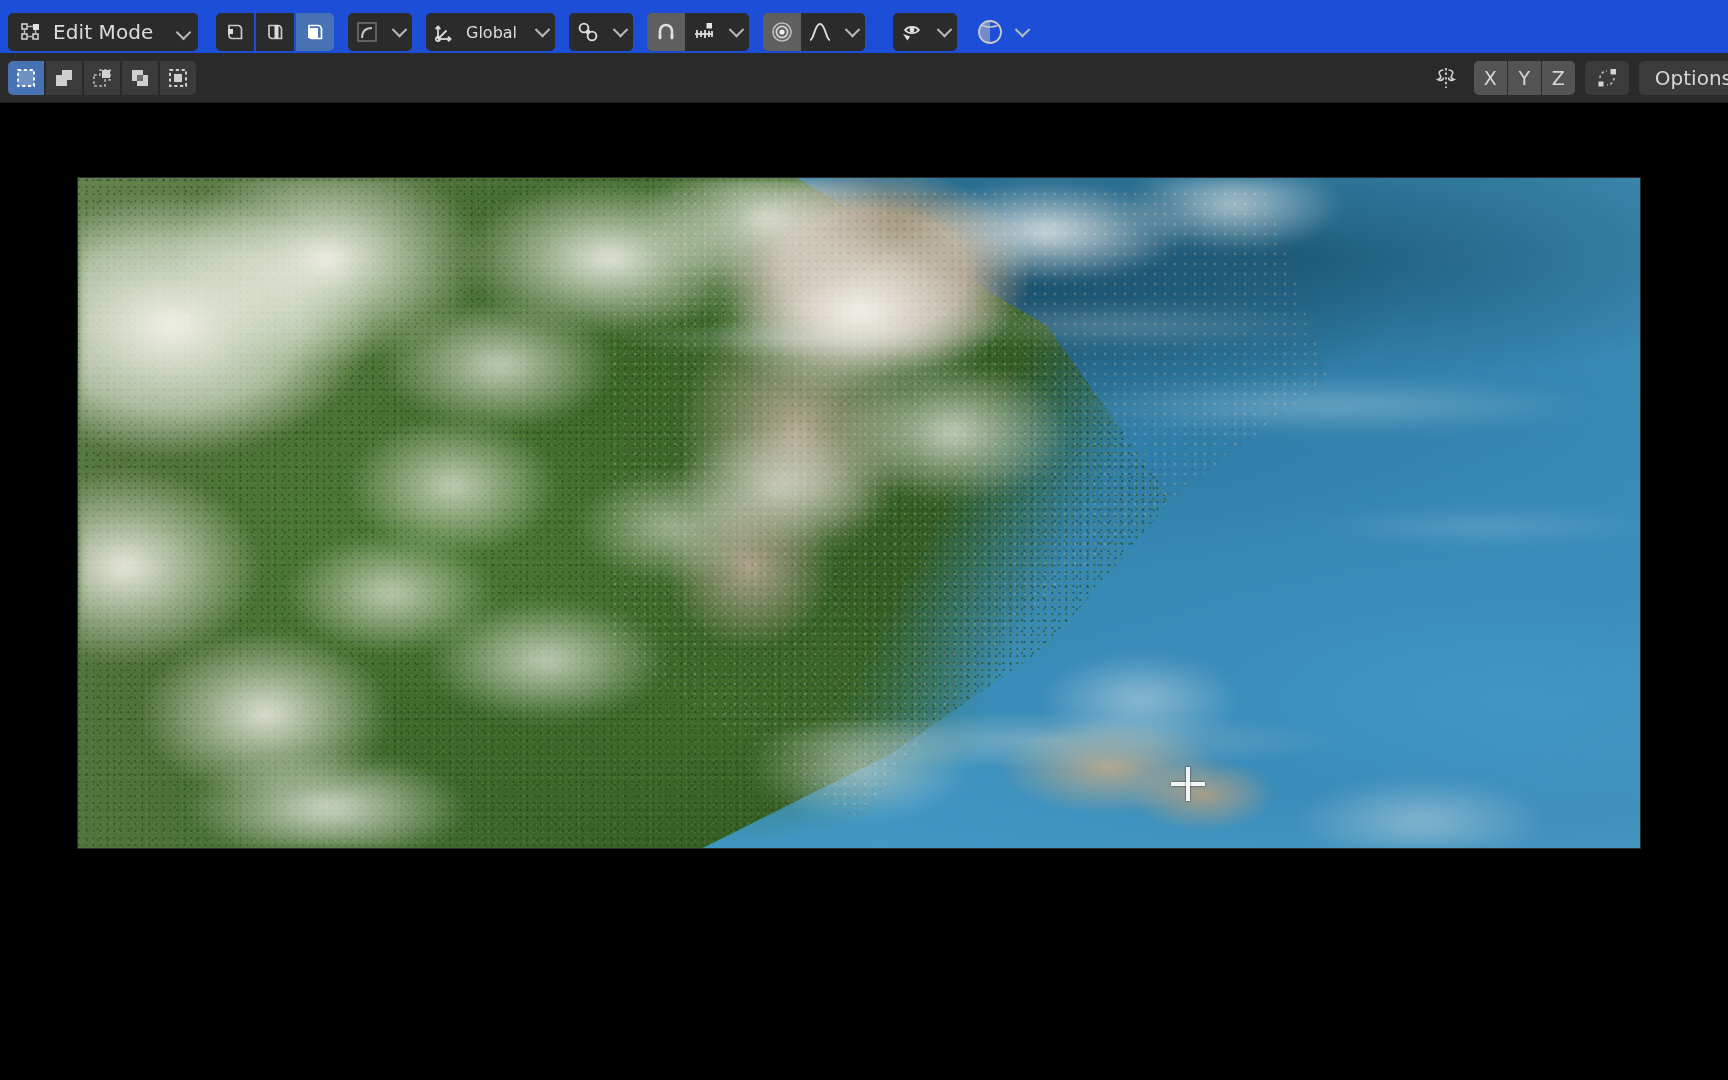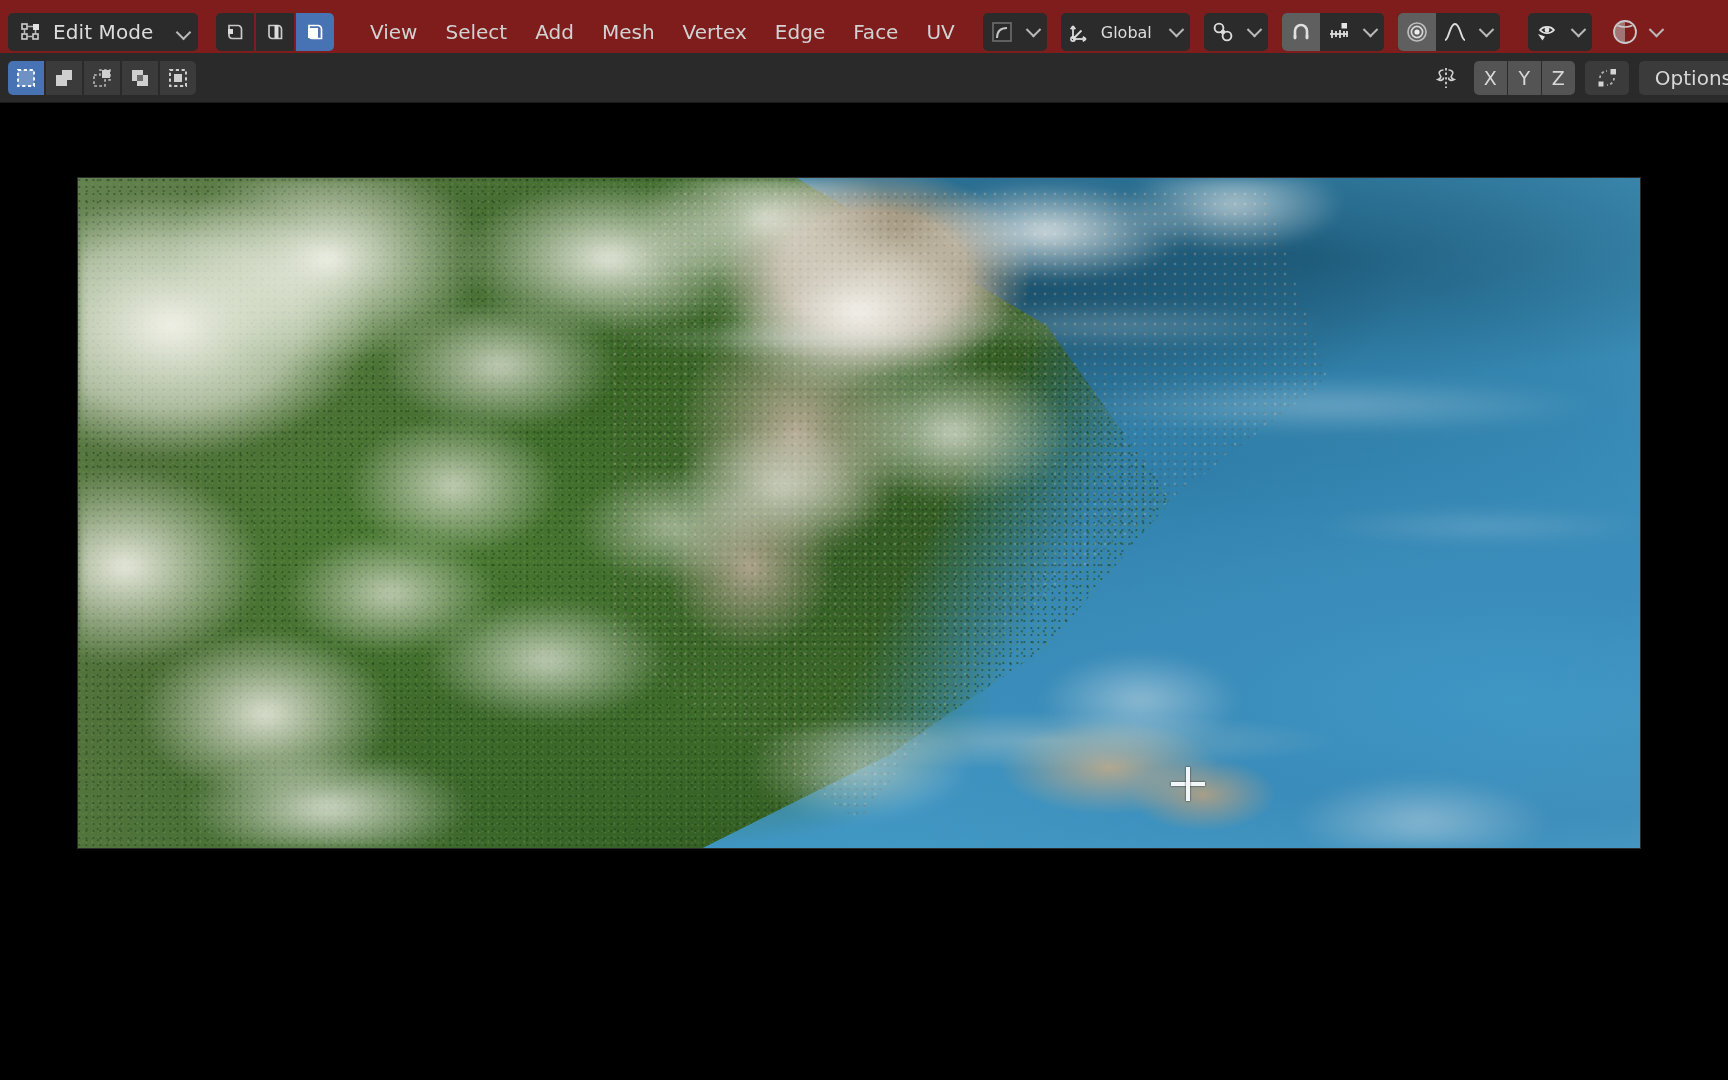--- a/index.html
+++ b/index.html
@@ -14,21 +14,21 @@
   #app {
     position: relative;
     width: 1728px; height: 1080px;
     background: #000000;
   }
 
   
   .header-row-1 {
     position: absolute; left: 0; top: 0;
     width: 1728px; height: 65px;
-    background: #7f1d1d;
+    background: #1d4ed8;
     display: flex; align-items: center;
     padding-left: 8px;
     gap: 0px;
     border-bottom: 1px solid #151515;
   }
   .header-sliver {
     position: absolute; left: 0; top: 0;
     width: 1728px; height: 7px;
     background: #1d1d1d;
   }
@@ -389,30 +389,20 @@
         </svg>
       </div>
       <div class="mode-btn active">
         <svg width="24" height="24" viewBox="0 0 24 24">
           <path d="M6 5.5h9a3.5 3.5 0 0 1 3.5 3.5v9.5H9A3 3 0 0 1 6 15.5z" fill="none" stroke="#ffffff" stroke-width="1.7"></path>
           <rect x="5" y="8" width="10" height="10" fill="#ffffff"></rect>
         </svg>
       </div>
     </div>
 
-    <nav class="menubar">
-      <div class="menu-item">View</div>
-      <div class="menu-item">Select</div>
-      <div class="menu-item">Add</div>
-      <div class="menu-item">Mesh</div>
-      <div class="menu-item">Vertex</div>
-      <div class="menu-item">Edge</div>
-      <div class="menu-item">Face</div>
-      <div class="menu-item">UV</div>
-    </nav>
 
     <div class="sep"></div>
 
     <div class="tb">
       <span class="tb-icon">
         <svg width="26" height="26" viewBox="0 0 26 26">
           <rect x="4" y="4" width="18" height="18" fill="none" stroke="#6f6f6f" stroke-width="1.6"></rect>
           <path d="M8 19 Q8 9 18 9" fill="none" stroke="#c6c6c6" stroke-width="2"></path>
         </svg>
       </span>

